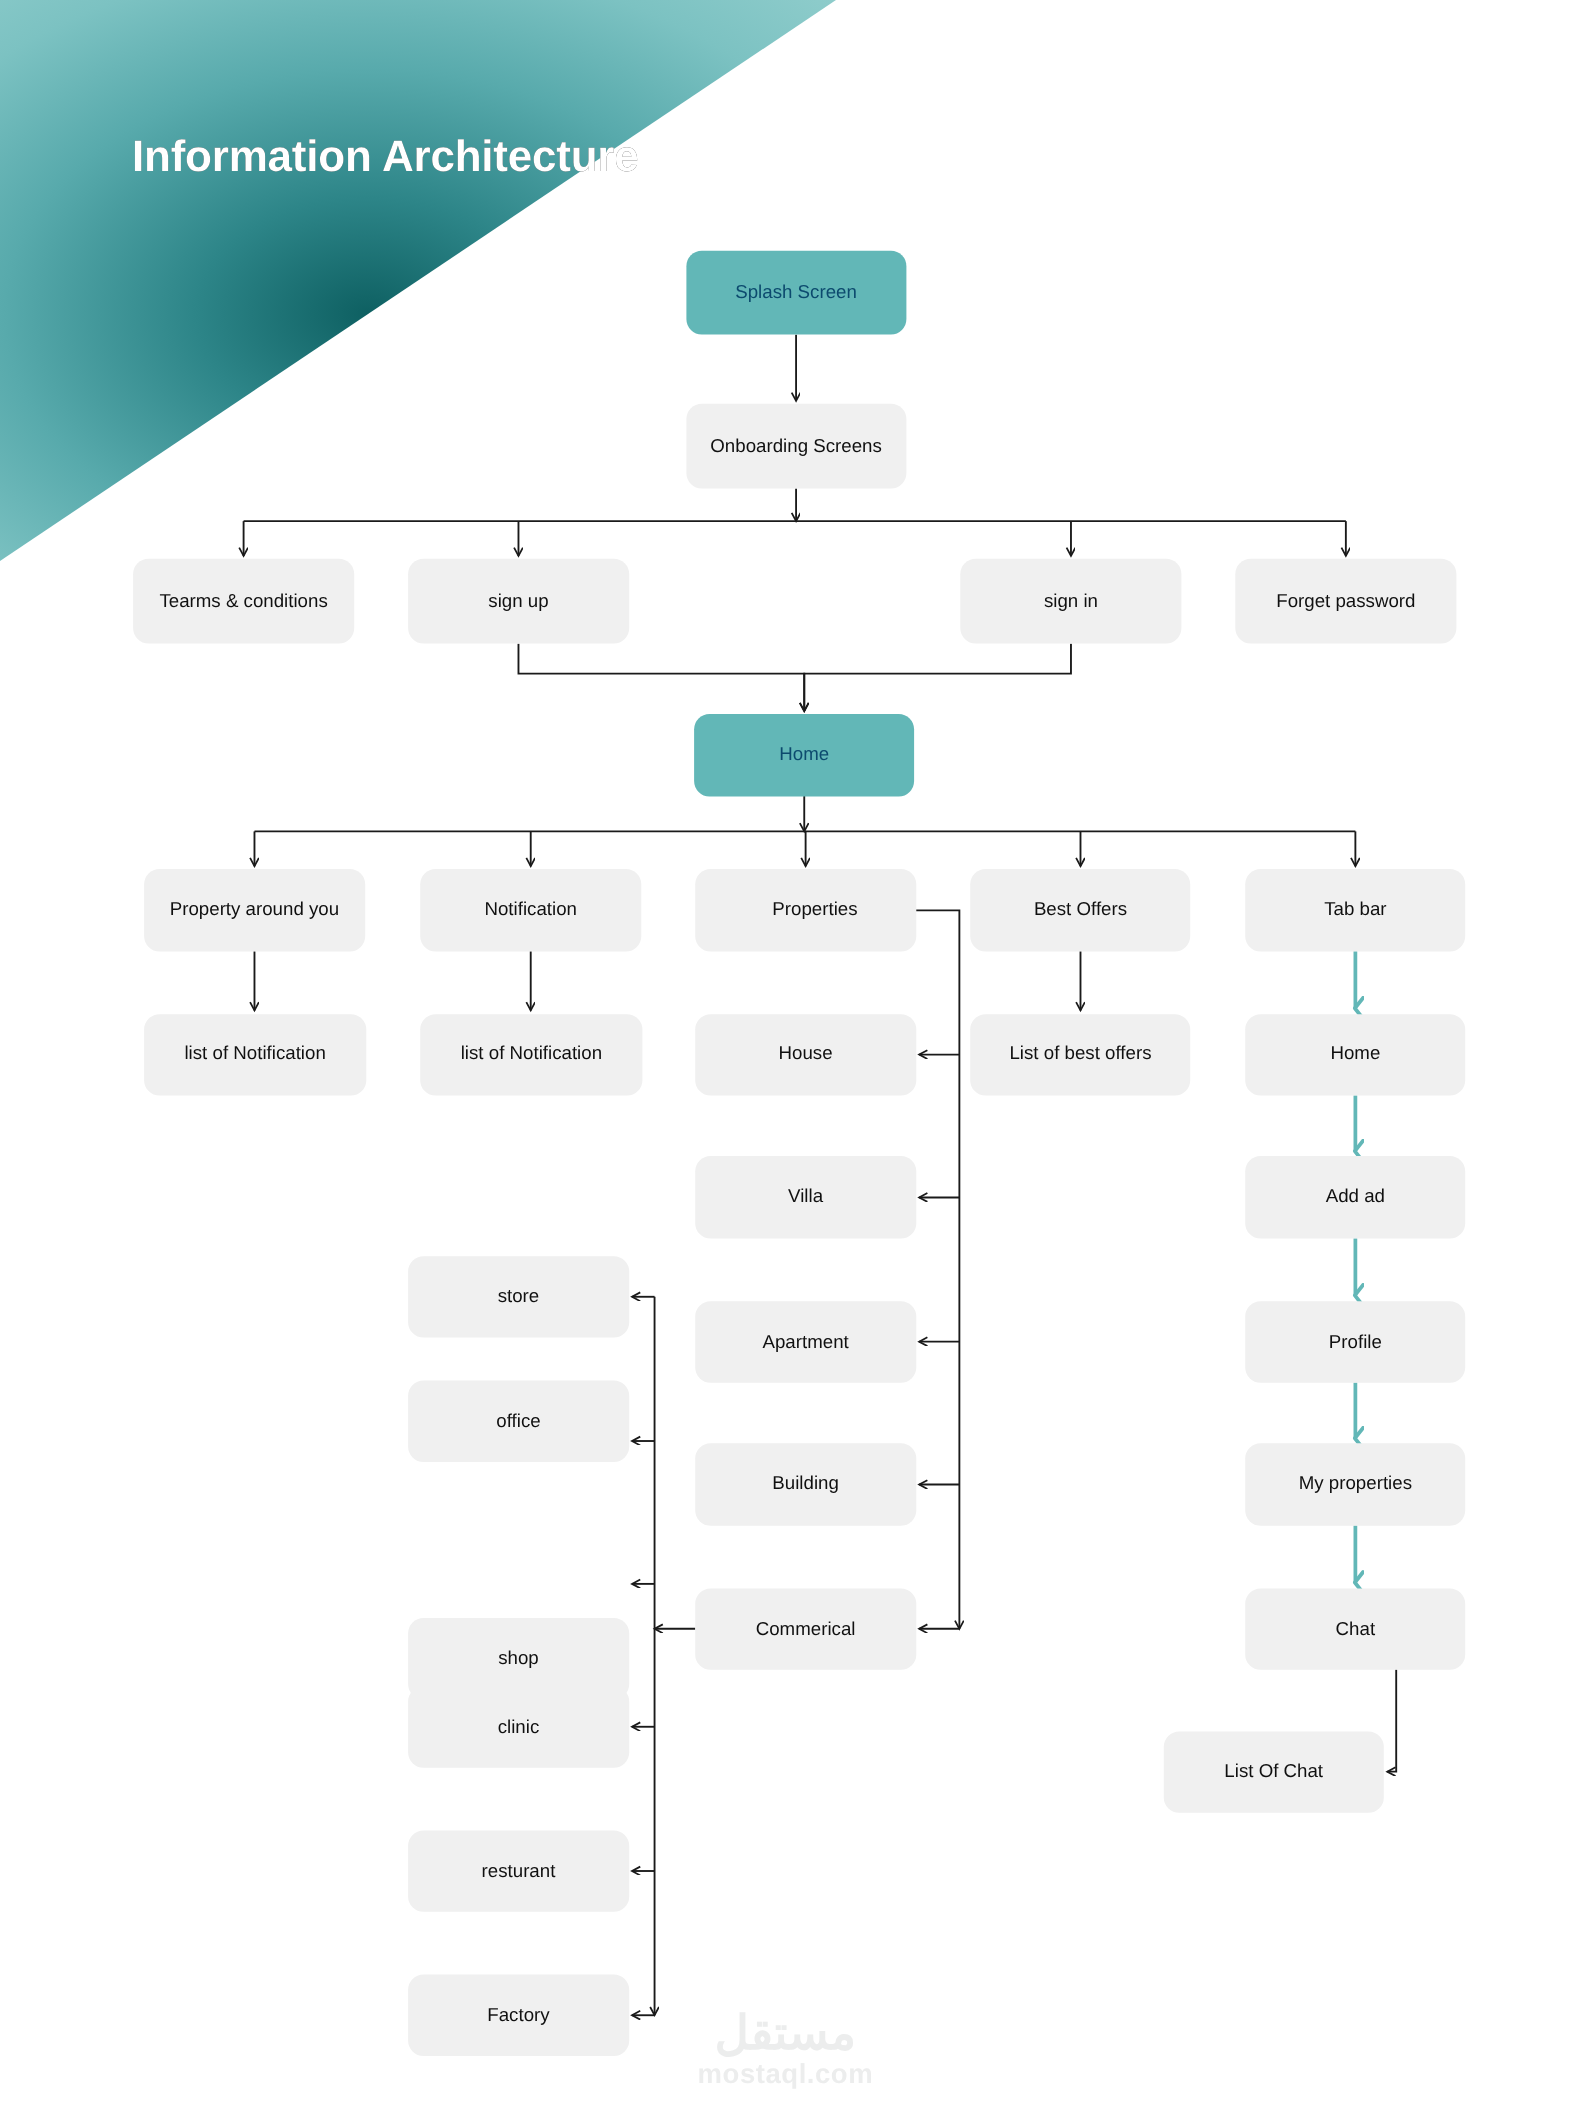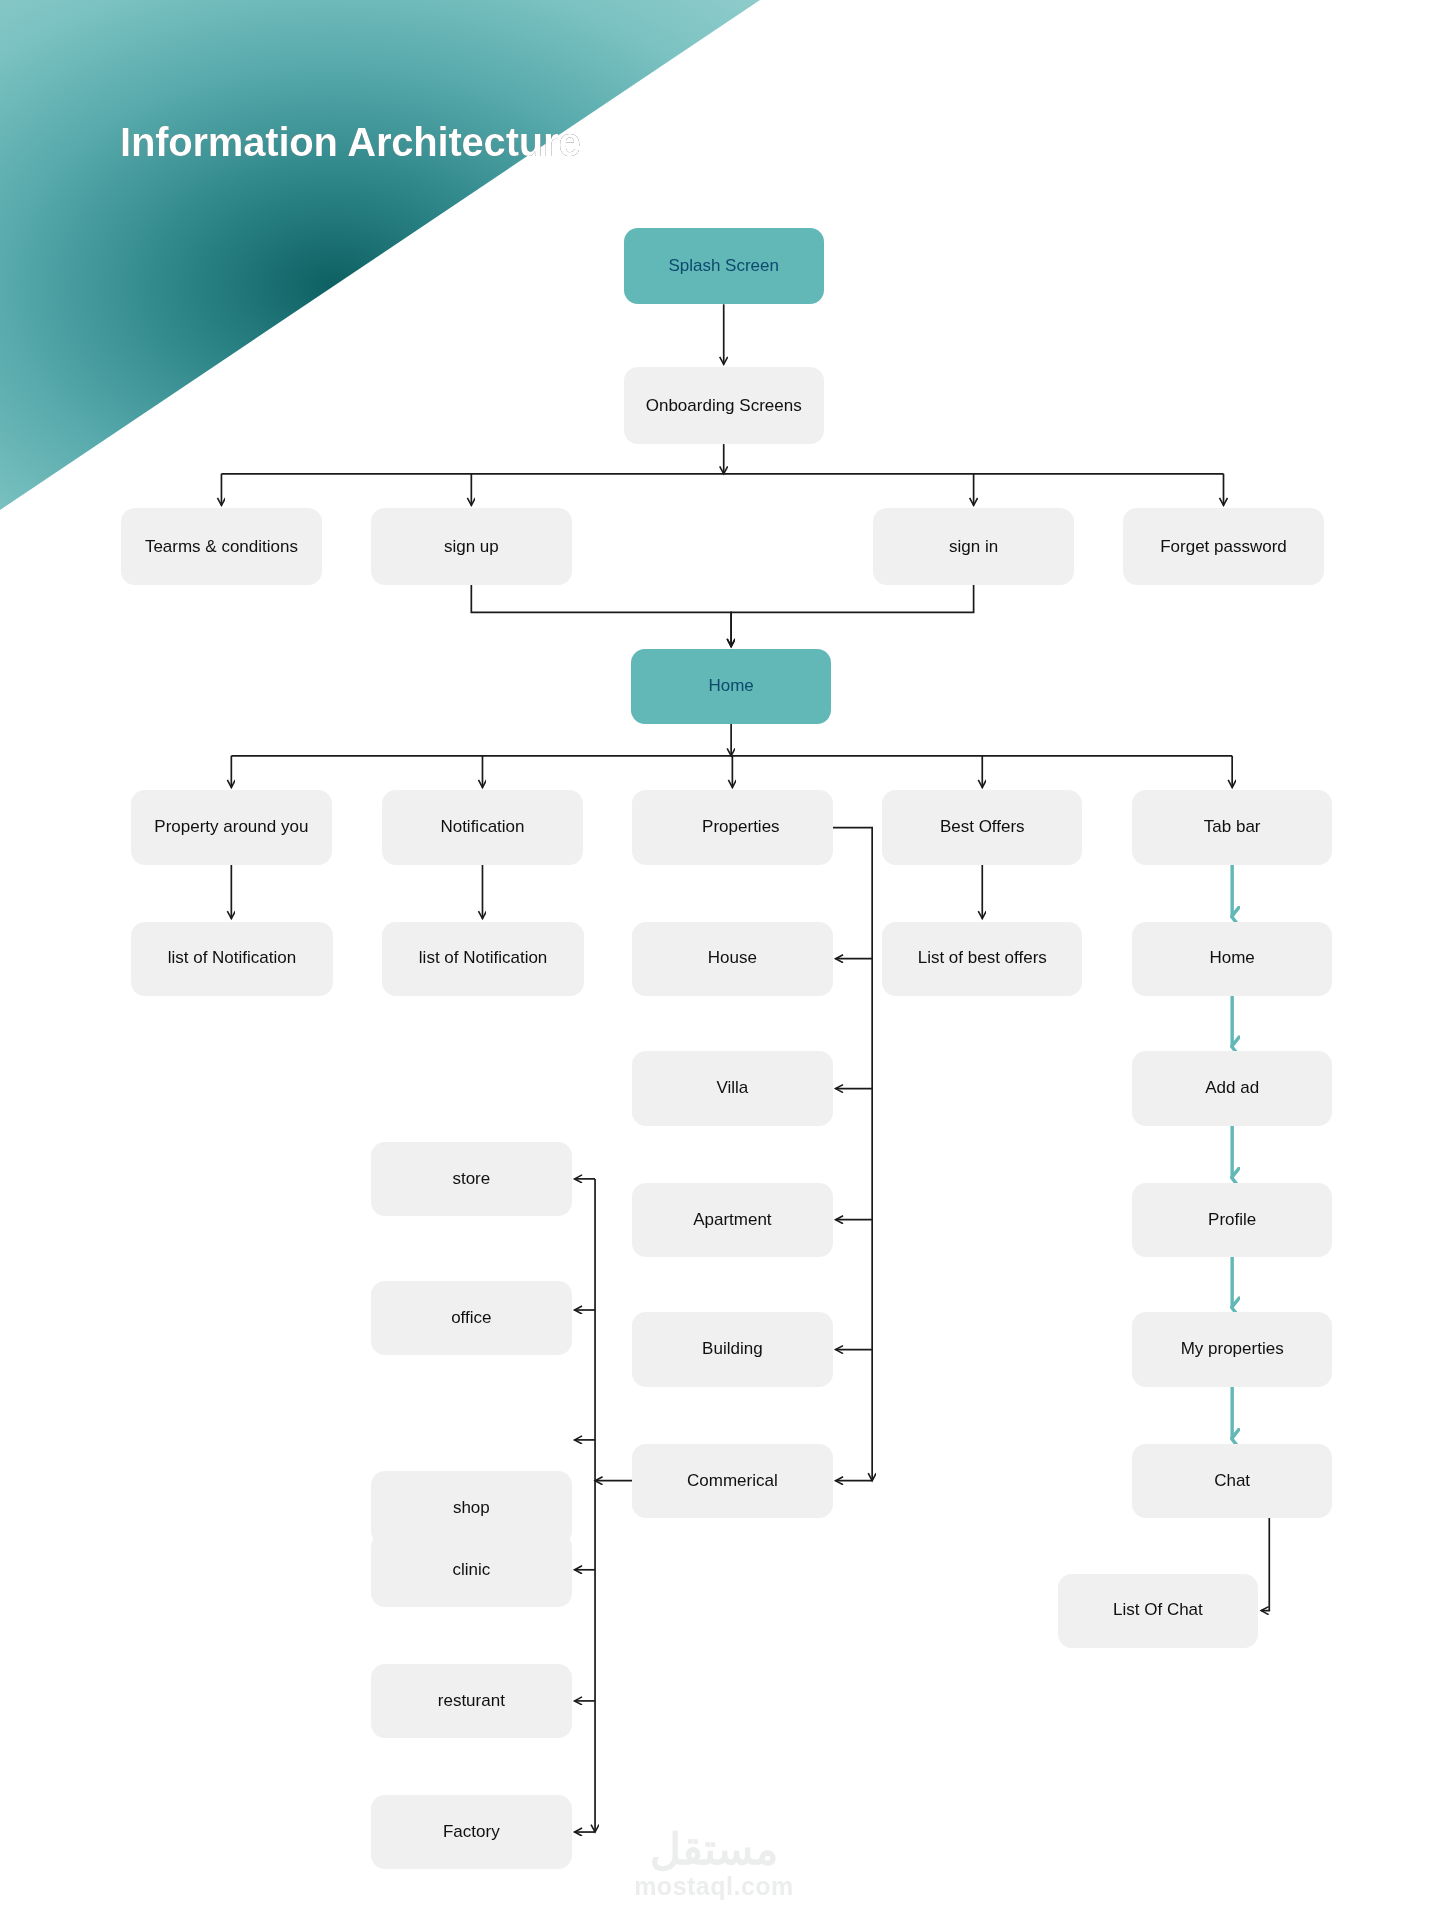--- a/index.html
+++ b/index.html
@@ -232,21 +232,21 @@
       </div>
       <div class="node" style="left: 371.134px; top: 1141.78px; width: 200.412px; height: 74.2217px;">
         <span>store</span>
       </div>
       <div class="node" style="left: 632.165px; top: 1182.6px; width: 200.412px; height: 74.2217px;">
         <span>Apartment</span>
       </div>
       <div class="node" style="left: 1131.96px; top: 1182.6px; width: 200.412px; height: 74.2217px;">
         <span>Profile</span>
       </div>
-      <div class="node" style="left: 371.134px; top: 1281px; width: 200.412px; height: 74.2217px;">
+      <div class="node" style="left: 371.134px; top: 1255px; width: 200.412px; height: 74.2217px;">
         <span>office</span>
       </div>
       <div class="node" style="left: 632.165px; top: 1312.49px; width: 200.412px; height: 74.2217px;">
         <span>Building</span>
       </div>
       <div class="node" style="left: 1131.96px; top: 1312.49px; width: 200.412px; height: 74.2217px;">
         <span>My properties</span>
       </div>
       <div class="node" style="left: 371.134px; top: 1471px; width: 200.412px; height: 74.2217px;">
         <span>shop</span>

